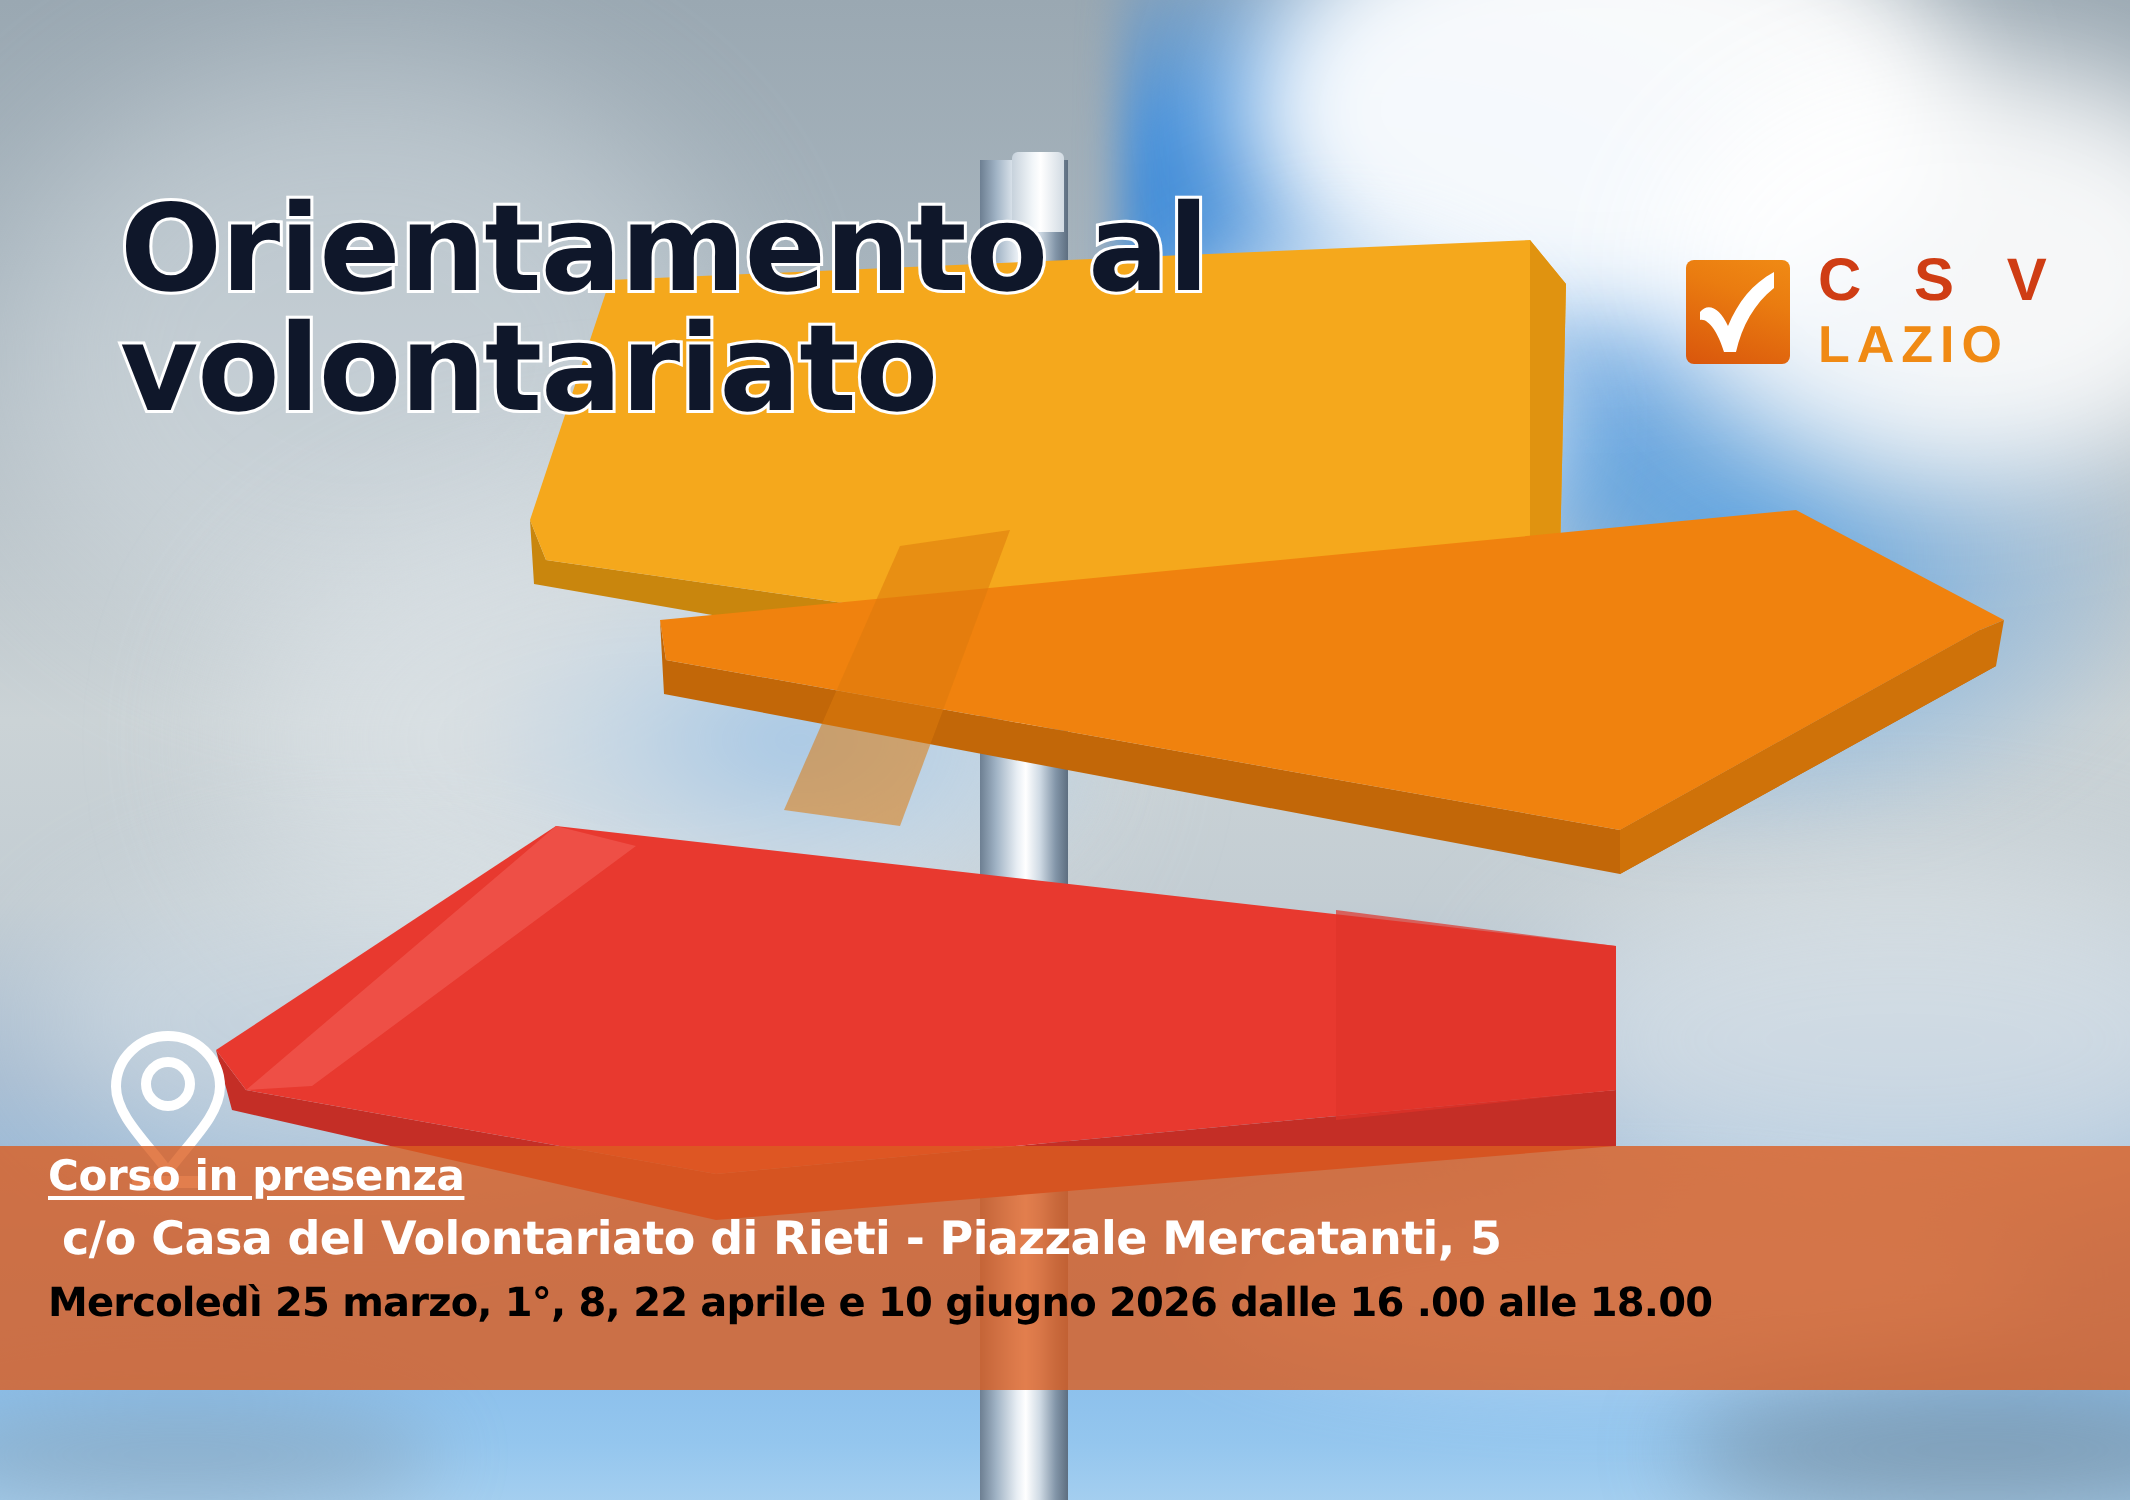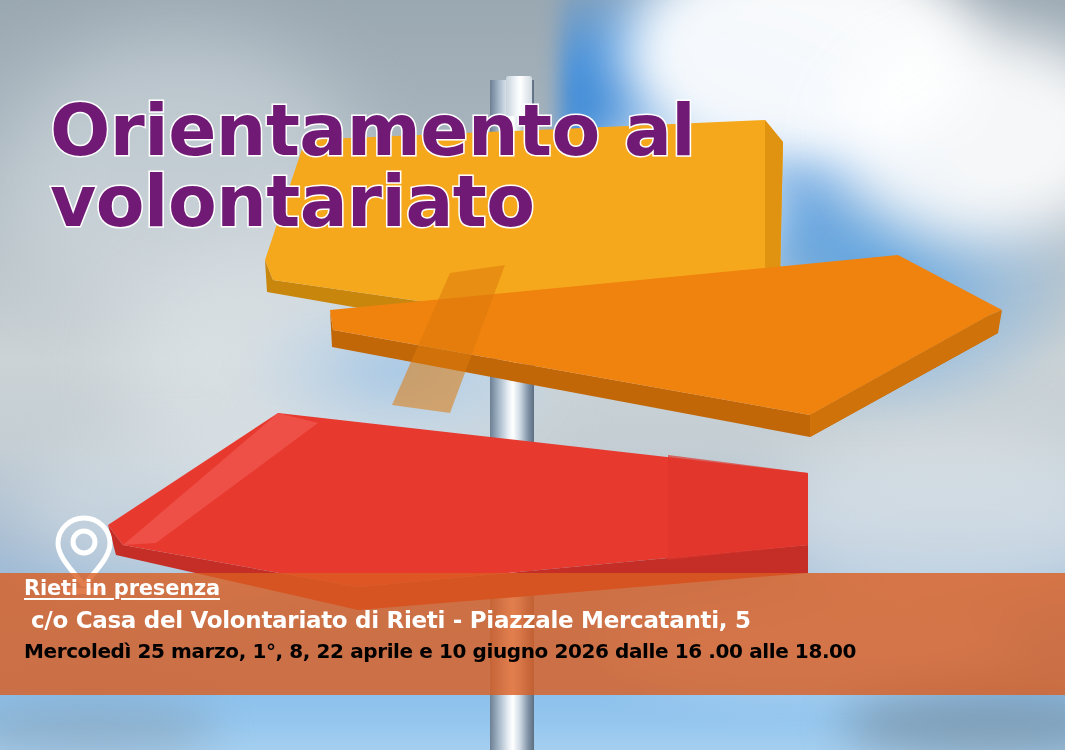--- a/index.html
+++ b/index.html
@@ -63,27 +63,27 @@
   .pole-cap{
     position:absolute; left:506px; top:76px; width:26px; height:40px;
     background:linear-gradient(90deg,#c7d2dc 0%, #f2f6f9 40%, #ffffff 55%, #d2dbe3 100%);
     border-radius:3px 3px 0 0;
   }
   .arrow{ position:absolute; }
   .arrow svg{ display:block; overflow:visible; }
 
   
   .title{
-    position:absolute; left:50px; top:95px;
+    position:absolute; left:60px; top:95px;
     font-family:"DejaVu Sans", sans-serif;
     font-weight:bold;
-    font-size:71px;
+    font-size:60px;
     line-height:1.0;
     letter-spacing:-0.5px;
-    color:#701a75;
+    color:#0f172a;
     -webkit-text-stroke:3px #ffffff;
     paint-order:stroke fill;
     text-shadow:0 0 1px #ffffff;
     white-space:pre-line;
   }
 
   
   .logo{ position:absolute; left:843px; top:126px; display:flex; align-items:center; gap:14px; }
   .logo-mark{ position:relative; width:52px; height:52px; border-radius:4px;
     background:linear-gradient(200deg,#f08a14 0%, #ea7c10 35%, #d9560c 100%); }
@@ -170,30 +170,41 @@
         <polygon points="0,130 170,18 700,78 700,150 250,192 15,150" fill="#e8392f"></polygon>
         <polygon points="170,18 210,28 48,148 15,150" fill="#ef534a" opacity=".85"></polygon>
         <polygon points="560,60 700,78 700,150 560,165" fill="#df332a" opacity=".7"></polygon>
       </svg>
     </div>
   </div>
 
   <div class="title">Orientamento al
 volontariato</div>
 
+  <div class="logo">
+    <div class="logo-mark">
+      <svg width="52" height="52" viewBox="0 0 52 52">
+        <path d="M7 26 C11 21 17 24 21 33 C26 21 33 12 44 6 L44 14 C34 22 28 33 25 46 L19 46 C16 36 11 29 7 30 Z" fill="#ffffff"></path>
+      </svg>
+    </div>
+    <div class="logo-text">
+      <span class="logo-csv">C S V</span>
+      <span class="logo-lazio">LAZIO</span>
+    </div>
+  </div>
 
   <div class="pin">
     <svg width="72" height="82" viewBox="0 0 72 82">
       <path d="M36 6 C21.6 6 10 17.4 10 31.3 C10 45 24 58 34.3 71.5 C35.2 72.7 36.8 72.7 37.7 71.5 C48 58 62 45 62 31.3 C62 17.4 50.4 6 36 6 Z" fill="none" stroke="#ffffff" stroke-width="5"></path>
       <circle cx="36" cy="30" r="11" fill="none" stroke="#ffffff" stroke-width="5"></circle>
       <rect x="18" y="76" width="36" height="6" rx="3" fill="#ffffff"></rect>
     </svg>
   </div>
 
   <div class="banner">
     <div class="banner-inner">
-      <div class="b-line1">Rieti in presenza</div>
+      <div class="b-line1">Corso in presenza</div>
       <div class="b-line2">c/o Casa del Volontariato di Rieti - Piazzale Mercatanti, 5</div>
       <div class="b-line3">Mercoledì 25 marzo, 1°, 8, 22 aprile e 10 giugno 2026 dalle 16 .00 alle 18.00</div>
     </div>
   </div>
 
 </div>
 
 </body></html>

